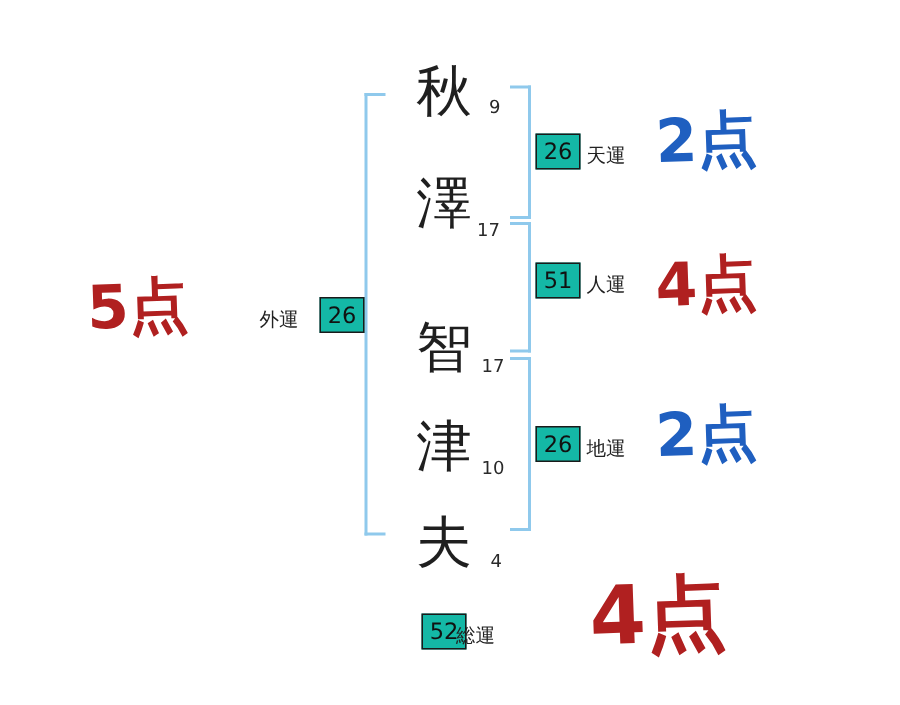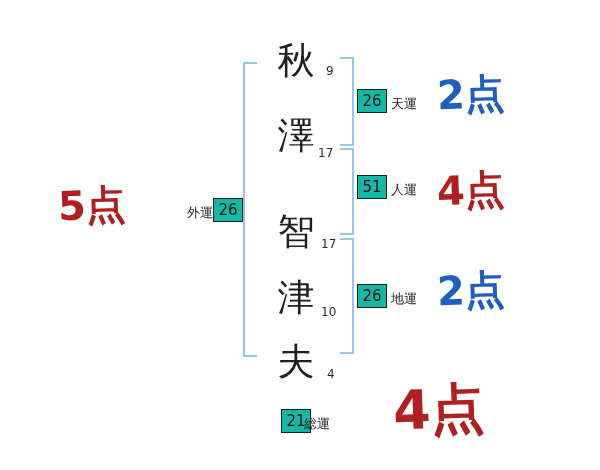--- a/index.html
+++ b/index.html
@@ -82,42 +82,42 @@
   <div class="stroke-num" style="left:318px;top:146px">17</div>
   <div class="stroke-num" style="left:321px;top:237px">17</div>
   <div class="stroke-num" style="left:321px;top:305px">10</div>
   <div class="stroke-num" style="left:327px;top:367px">4</div>
 
   <div class="bracket open-right" style="left:243px;top:62px;height:291px"></div>
   <div class="bracket open-left" style="left:340px;top:57px;height:85px"></div>
   <div class="bracket open-left" style="left:340px;top:148px;height:83px"></div>
   <div class="bracket open-left" style="left:340px;top:238px;height:112px"></div>
 
-  <div class="fortune-label" style="left:187px;top:204px">外運</div>
+  <div class="fortune-label" style="left:173px;top:204px">外運</div>
   <div class="num-box" style="left:213px;top:198px">
     <span>26</span>
   </div>
 
   <div class="num-box" style="left:357px;top:89px">
     <span>26</span>
   </div>
   <div class="fortune-label" style="left:391px;top:95px">天運</div>
 
   <div class="num-box" style="left:357px;top:175px">
     <span>51</span>
   </div>
   <div class="fortune-label" style="left:391px;top:181px">人運</div>
 
   <div class="num-box" style="left:357px;top:284px">
     <span>26</span>
   </div>
   <div class="fortune-label" style="left:391px;top:290px">地運</div>
 
   <div class="num-box" style="left:281px;top:409px">
-    <span>21</span>
+    <span>52</span>
   </div>
   <div class="fortune-label" style="left:304px;top:415px">総運</div>
 
   <div class="score red" style="left:58px;top:185px">5点</div>
   <div class="score blue" style="left:437px;top:74px">2点</div>
   <div class="score red" style="left:437px;top:170px">4点</div>
   <div class="score blue" style="left:437px;top:270px">2点</div>
   <div class="score red big" style="left:393px;top:383px">4点</div>
 
 </div>

